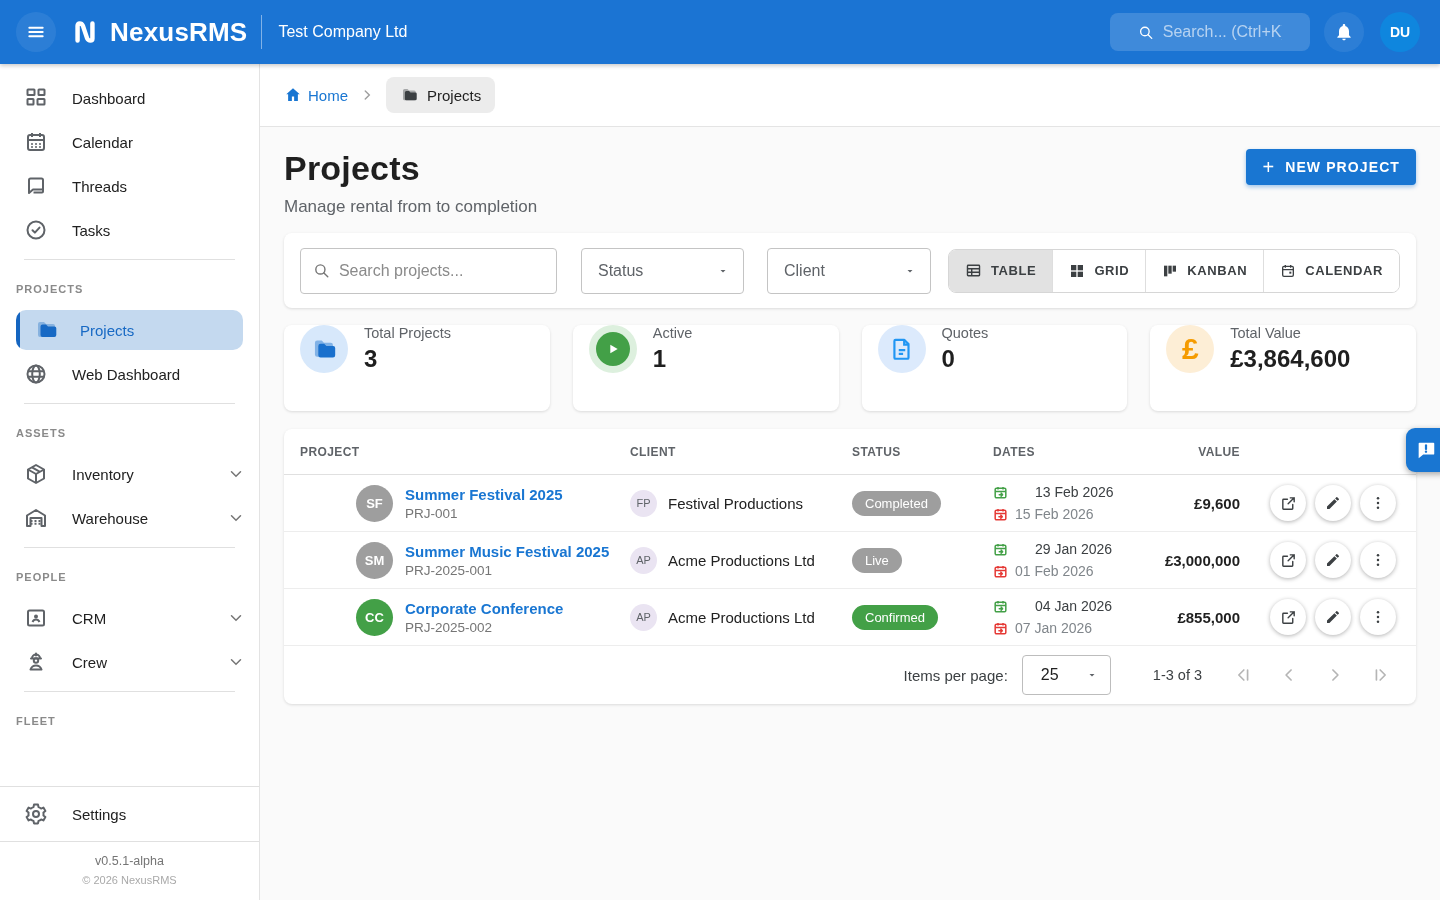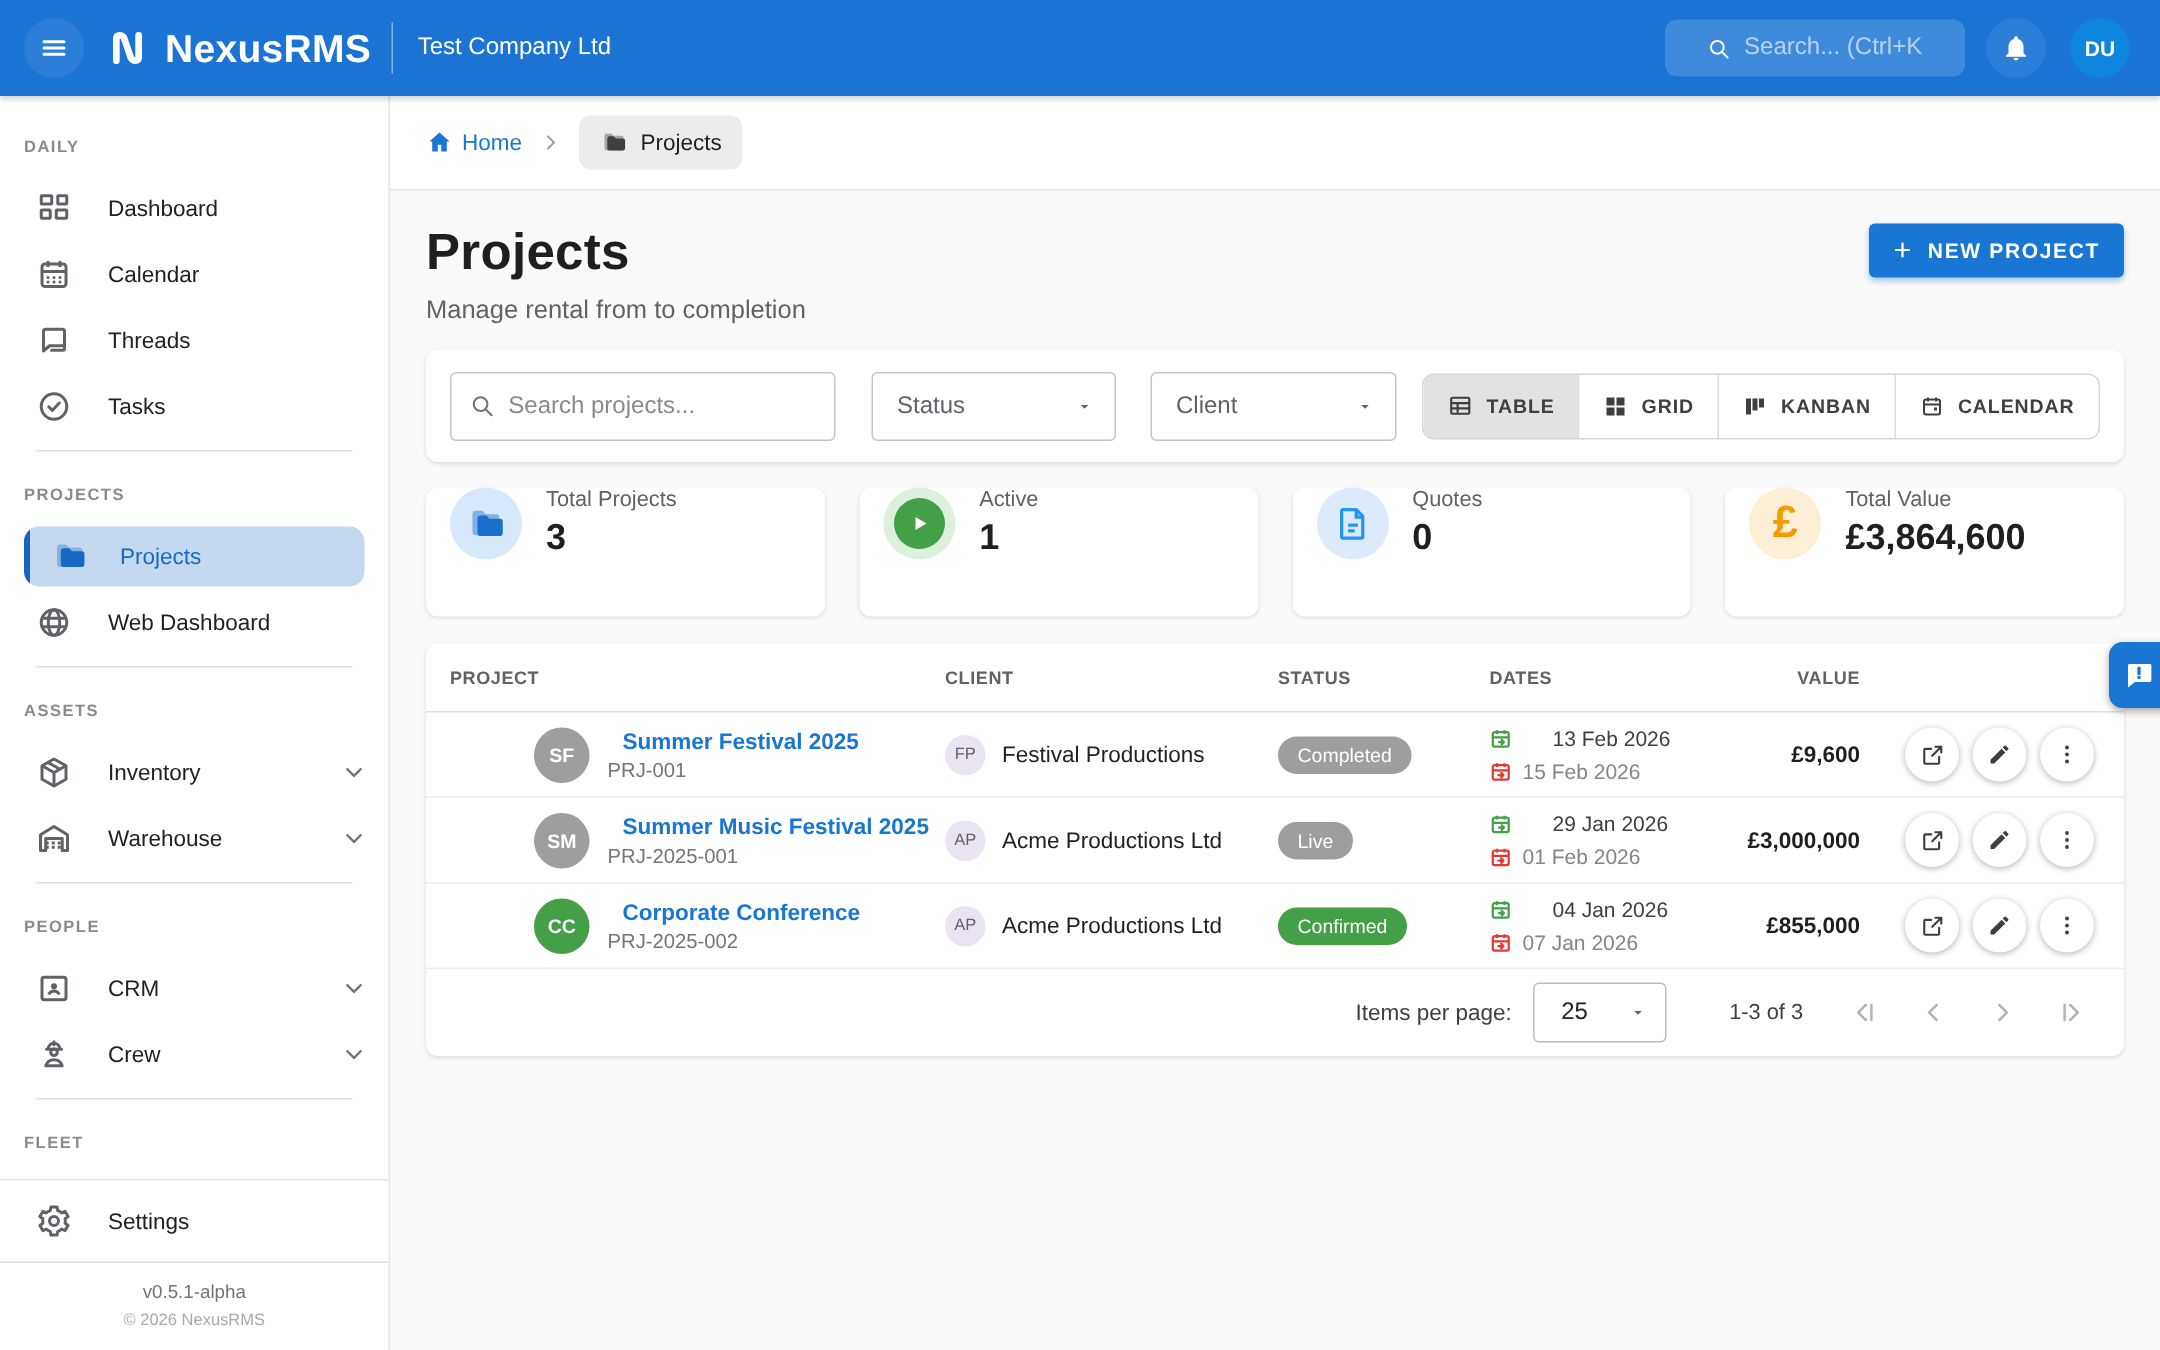--- a/index.html
+++ b/index.html
@@ -121,21 +121,21 @@
     align-items:center; padding:0 16px; }
   .thead { height:46px; border-bottom:1px solid #e0e0e0; }
   .th { font-size:12px; font-weight:700; color:#5f6368; letter-spacing:.4px; }
   .th.val { text-align:right; }
   .trow { height:57px; border-bottom:1px solid #ededed; }
   .pcell { display:flex; align-items:center; padding-left:56px; }
   .pavatar { width:37px; height:37px; border-radius:50%; color:#fff; font-size:13px; font-weight:700;
     display:flex; align-items:center; justify-content:center; flex:none; }
   .pavatar.gray { background:#9e9e9e; } .pavatar.green { background:#43a047; }
   .pmeta { margin-left:12px; }
-  .pname { font-size:15px; font-weight:700; color:#1976d2; cursor:pointer;margin-left:10px; }
+  .pname { font-size:15px; font-weight:700; color:#1976d2; cursor:pointer; }
   .pcode { font-size:13.5px; color:#757575; margin-top:3px; }
   .ccell { display:flex; align-items:center; }
   .cavatar { width:27px; height:27px; border-radius:50%; background:#eae4f2; color:#5f6368;
     font-size:11px; font-weight:500; display:flex; align-items:center; justify-content:center; flex:none; }
   .cname { font-size:15px; color:#212121; margin-left:11px; }
   .pill { display:inline-block; padding:5px 13px; border-radius:14px; color:#fff; font-size:13px; }
   .pill.gray { background:#9e9e9e; } .pill.green { background:#43a047; }
   .dline { display:flex; align-items:center; font-size:14px; line-height:20px; }
   .dline .ic { margin-right:7px; }
   .dline.start { color:#3c4043;gap:20px; } .dline.start .ic { color:#43a047; }
@@ -195,21 +195,20 @@
         </svg>
     </div>
     <div class="nav-avatar">
       <span>DU</span>
     </div>
   </div>
 </header>
 
 <aside class="sidebar">
   <nav class="side-nav">
-    <div class="side-label">DAILY</div>
 
     <div class="side-item">
       <svg class="ic" width="24" height="24" viewBox="0 0 24 24" fill="none" stroke="currentColor" stroke-width="2">
           <rect x="3.5" y="3.5" width="7" height="5.5" rx="0.5"></rect>
           <rect x="14.5" y="3.5" width="6" height="5.5" rx="0.5"></rect>
           <rect x="3.5" y="13" width="6" height="5.5" rx="0.5"></rect>
           <rect x="13.5" y="13" width="7" height="5.5" rx="0.5"></rect>
         </svg>
       <span class="lbl">Dashboard</span>
     </div>

